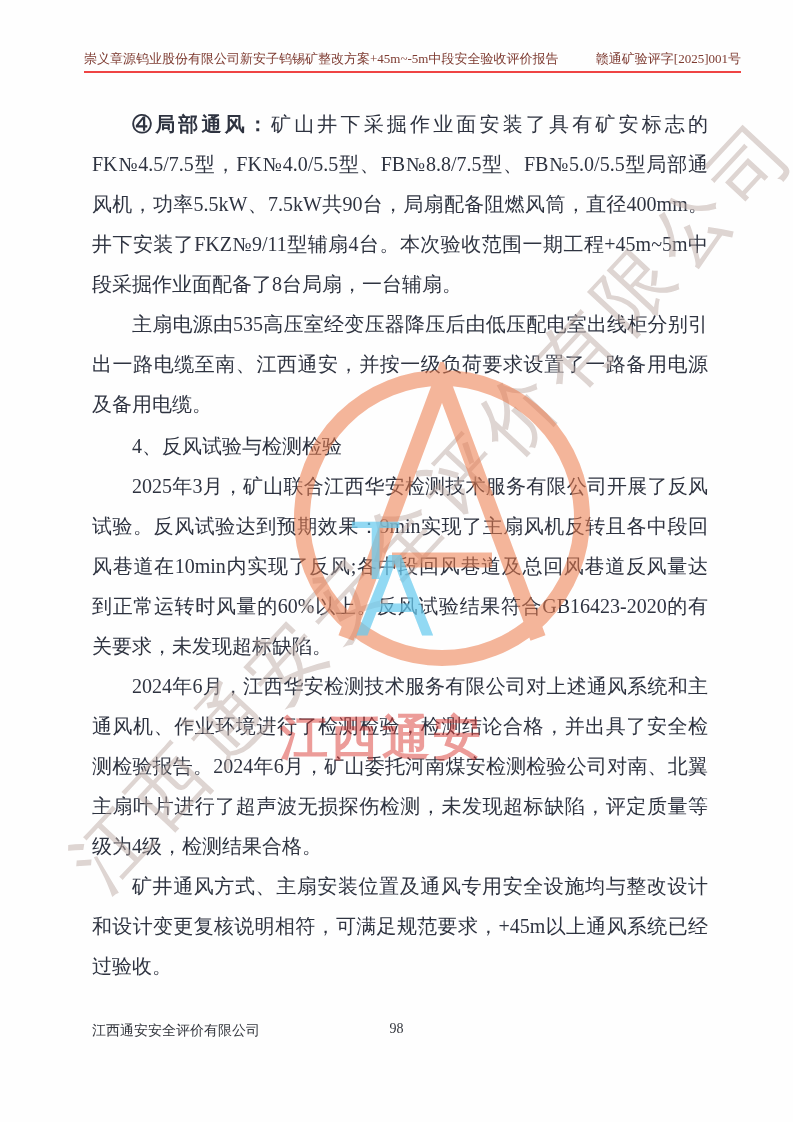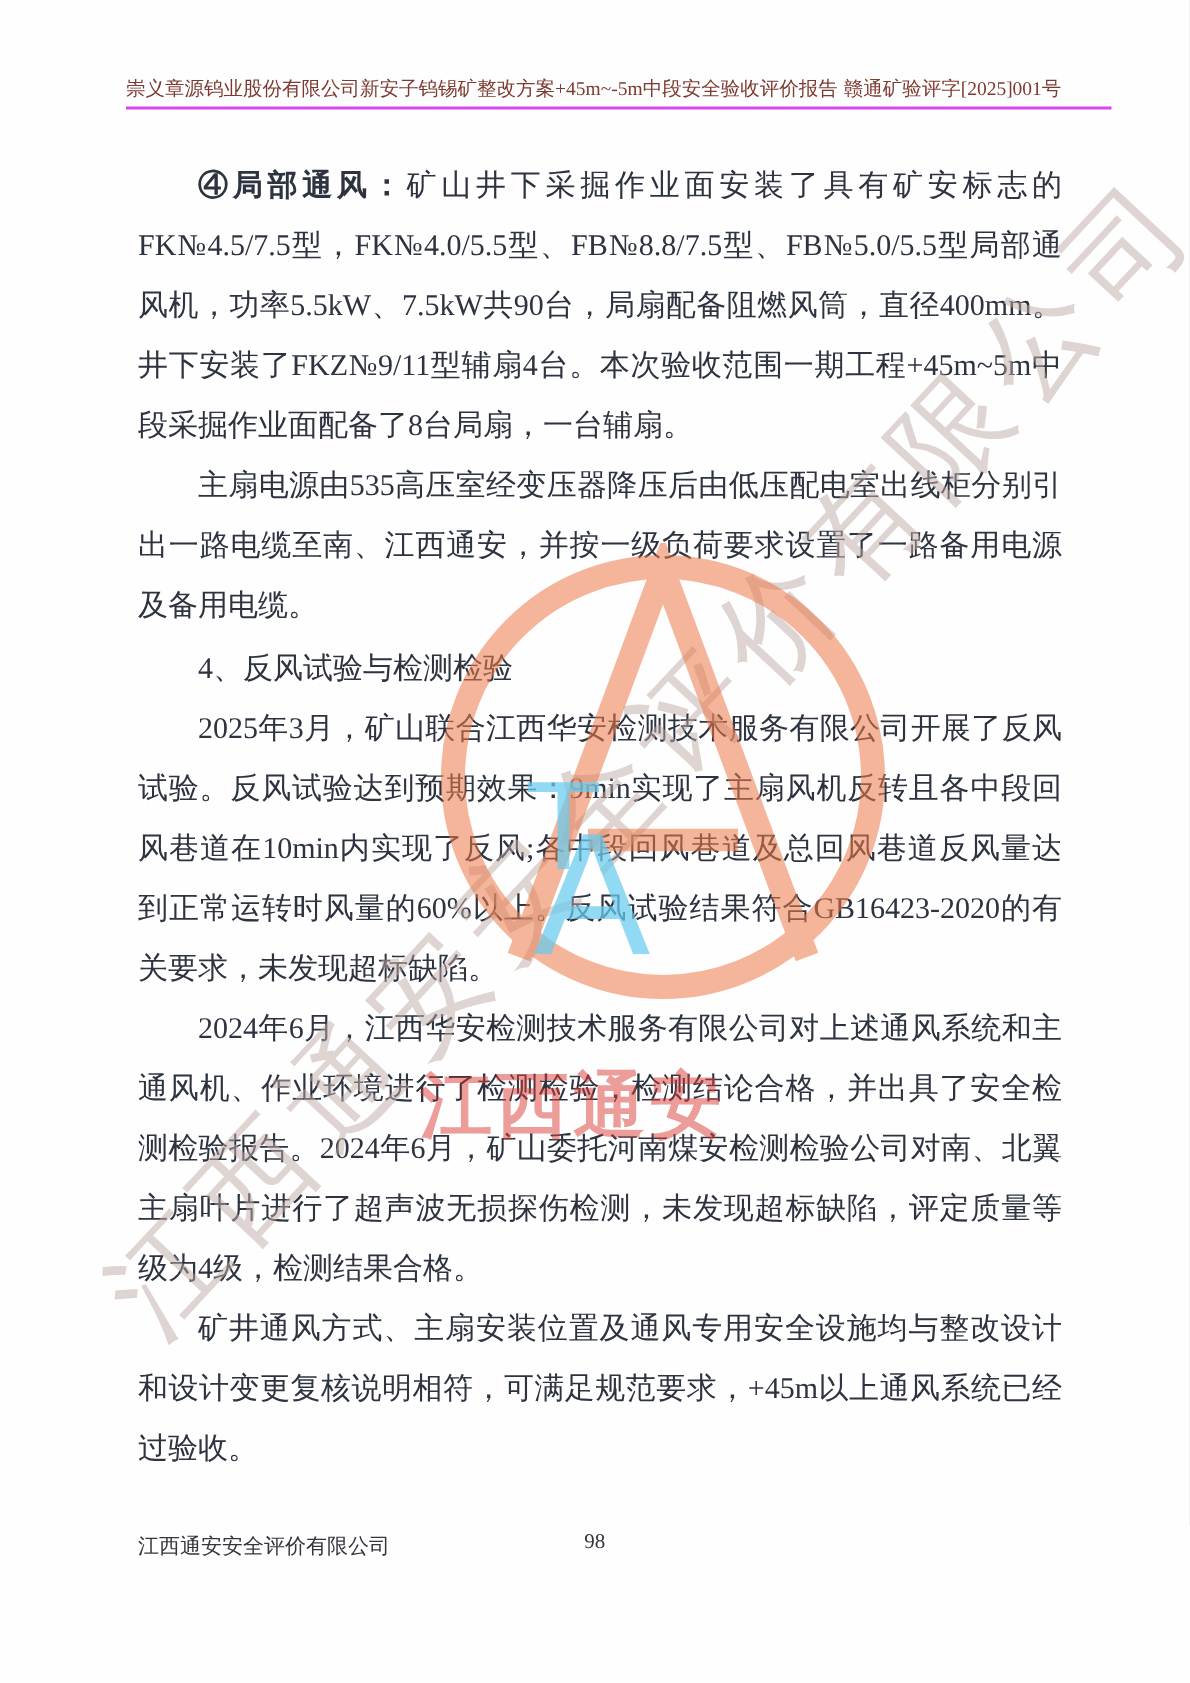--- a/index.html
+++ b/index.html
@@ -6,24 +6,24 @@
   .page{
     position:relative;
     width:793px;height:1122px;
     background:#fefefe;
     overflow:hidden;
     font-family:"Liberation Serif","DejaVu Serif",serif;
   }
   
   .header{
     position:absolute;left:84px;top:50px;width:657px;
-    display:flex;justify-content:flex-start;align-items:flex-end;
+    display:flex;justify-content:space-between;align-items:flex-end;
     font-size:13px;line-height:18px;
     color:#7d3a30;
-    border-bottom:2px solid #d946ef;
+    border-bottom:2px solid #ef4444;
     padding-bottom:3px;
     white-space:nowrap;
   }
   .header .doc-no{margin-left:4px;font-family:Liberation Serif, serif;}
   
   .content{
     position:absolute;left:92px;top:104px;width:616px;
     font-size:20px;line-height:40px;
     text-align:justify;
     color:#2e3340;

